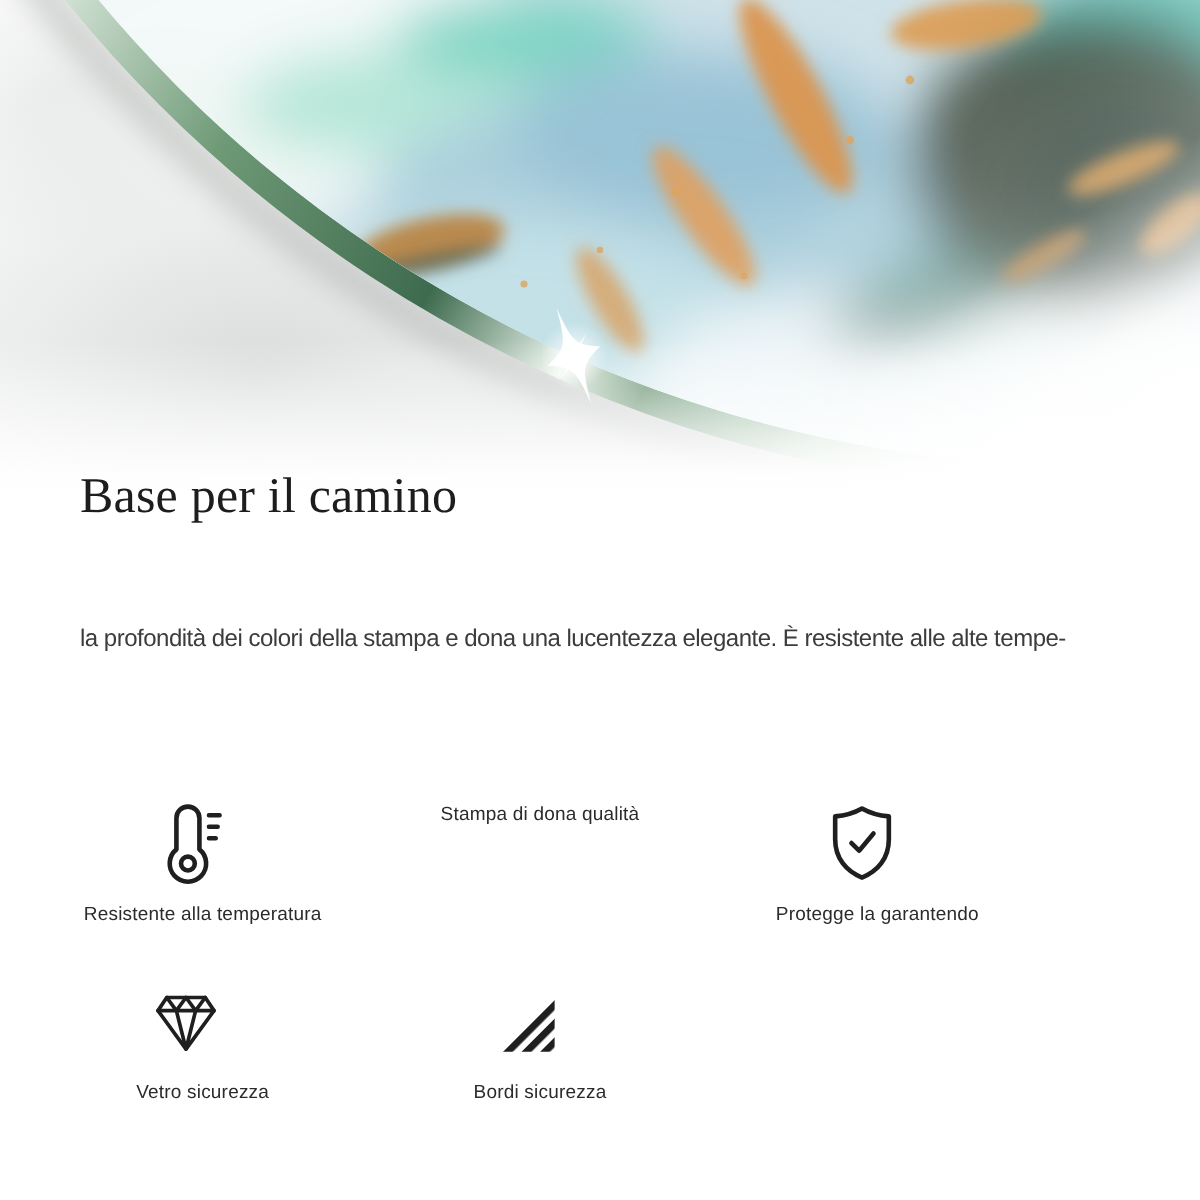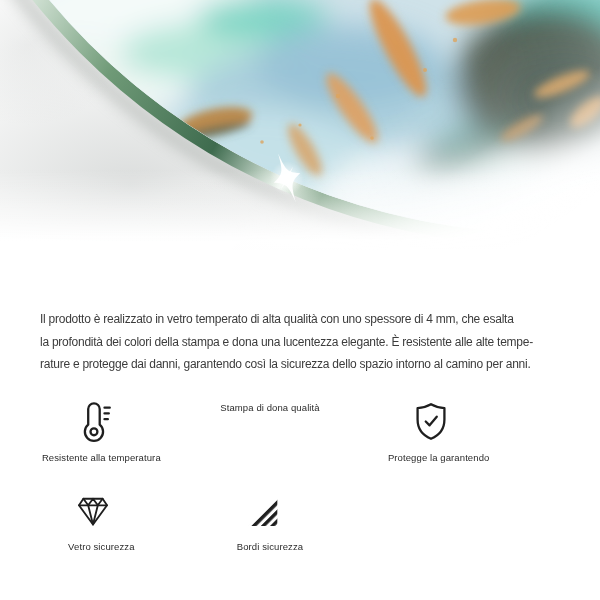--- a/index.html
+++ b/index.html
@@ -145,26 +145,25 @@
 
     <g transform="translate(287,178)">
       <circle r="17" fill="url(#glow)" opacity="0.9"></circle>
       <path transform="rotate(-20)" fill="#ffffff" opacity="0.95" d="M0 -26 C1.5 -7 2.5 -5 14 0 C2.5 5 1.5 7 0 26 C-1.5 7 -2.5 5 -14 0 C-2.5 -5 -1.5 -7 0 -26 Z"></path>
       <path transform="rotate(28) scale(0.5)" fill="#ffffff" opacity="0.8" d="M0 -26 C1.5 -7 2.5 -5 14 0 C2.5 5 1.5 7 0 26 C-1.5 7 -2.5 5 -14 0 C-2.5 -5 -1.5 -7 0 -26 Z"></path>
     </g>
   </svg>
 </div>
 
 <h1 class="title">
+  <span>Base per il camino</span>
 </h1>
 
 <div class="desc">
-  <span>Il prodotto è realizzato in vetro temperato di alta qualità con uno spessore di 4 mm, che esalta</span>
   <span>la profondità dei colori della stampa e dona una lucentezza elegante. È resistente alle alte tempe-</span>
-  <span>rature e protegge dai danni, garantendo così la sicurezza dello spazio intorno al camino per anni.</span>
 </div>
 
 <div class="features">
 
   <div class="feature">
     <div class="icon-wrap">
       <svg width="46" height="46" viewBox="0 0 48 48">
         <path class="ic" d="M19 10.5 a6 6 0 0 1 12 0 V26.8 a9.5 9.5 0 1 1 -12 0 Z"></path>
         <circle class="ic" cx="25" cy="34.2" r="3.6"></circle>
         <path class="ic" d="M36 9 h5.5 M36 15 h4.5 M36 21 h3.5"></path>

